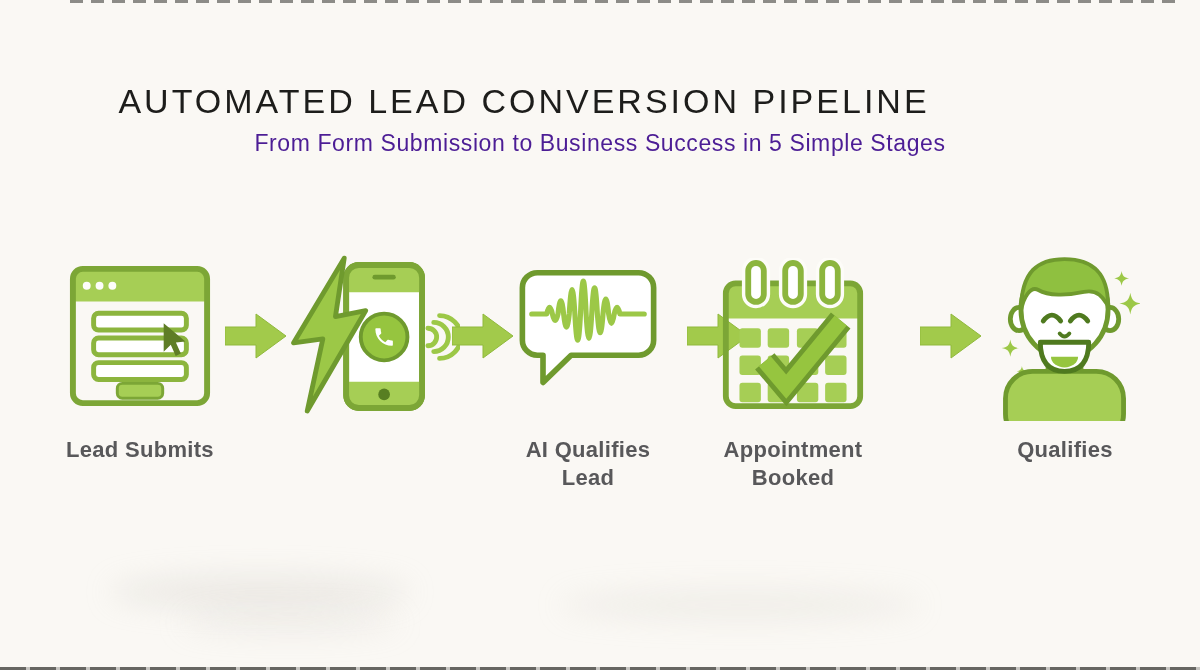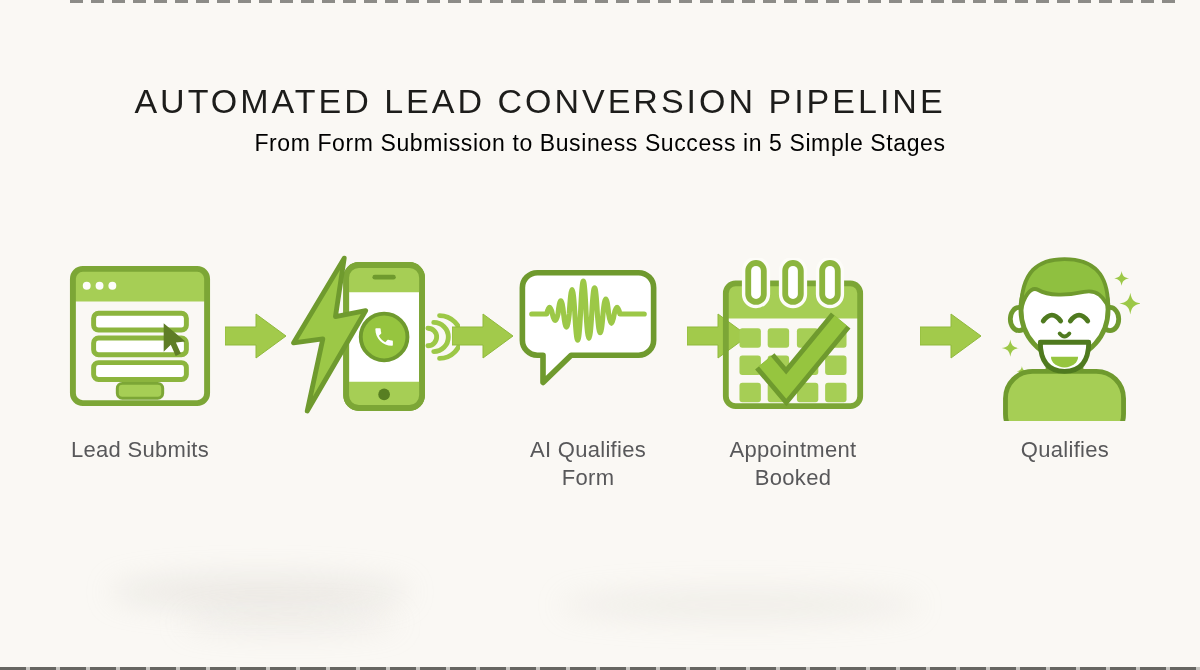--- a/index.html
+++ b/index.html
@@ -19,32 +19,32 @@
     background:repeating-linear-gradient(90deg, rgba(40,40,36,.7) 0 26px, rgba(40,40,36,.25) 26px 30px);
   }
   .smudge{position:absolute;border-radius:50%;filter:blur(14px);pointer-events:none;}
   .smudge1{left:110px;top:575px;width:300px;height:34px;background:rgba(205,202,194,.30);}
   .smudge2{left:560px;top:590px;width:360px;height:30px;background:rgba(208,205,197,.24);}
   .smudge3{left:180px;top:612px;width:220px;height:22px;background:rgba(205,202,194,.22);}
 
   .title{
     position:absolute;top:82px;left:0;width:1048px;
     text-align:center;color:#1d1d1b;
-    font-size:34px;font-weight:400;letter-spacing:3px;padding-left:16px;
+    font-size:34px;font-weight:400;letter-spacing:3px;
   }
   .subtitle{
     position:absolute;top:130px;left:0;width:1200px;
-    text-align:center;color:#000000;
+    text-align:center;color:#4c1d95;
     font-size:23px;font-weight:400;letter-spacing:.6px;
   }
 
   .stage{position:absolute;top:248px;width:200px;text-align:center;}
   .stage .icon-box{height:176px;display:flex;align-items:center;justify-content:center;}
   .stage .label{
-    margin-top:12px;color:#58585a;font-size:22px;line-height:28px;font-weight:400;
+    margin-top:12px;color:#58585a;font-size:22px;line-height:28px;font-weight:700;
     letter-spacing:.3px;
   }
   .s1{left:40px;}  .s2{left:270px;} .s3{left:488px;} .s4{left:693px;} .s5{left:965px;}
 
   .arrow{position:absolute;top:313px;width:62px;height:46px;}
   .a1{left:225px;} .a2{left:452px;} .a3{left:687px;} .a4{left:920px;}
 </style>
 </head>
 <body>
 
@@ -114,21 +114,21 @@
 
 <div class="stage s3">
   <div class="icon-box">
     <svg width="150" height="146" viewBox="0 0 160 155">
       <path d="M26,10 h108 a16,16 0 0 1 16,16 v56 a16,16 0 0 1 -16,16 h-72 l-30,29 v-29 h-6 a16,16 0 0 1 -16,-16 v-56 a16,16 0 0 1 16,-16 z" fill="#fff" stroke="#6f9a2e" stroke-width="6" stroke-linejoin="round"></path>
       <path d="M20,54 H36 Q39,40 42,54 Q45,68 48,54 Q51,26 54,54 Q57,82 60,54 Q63,2 66,54 Q69,110 72,54 Q75,-16 78,54 Q81,106 84,54 Q87,-2 90,54 Q93,94 96,54 Q99,22 102,54 Q105,74 108,54 Q111,40 114,54 H140" fill="none" stroke="#9cc847" stroke-width="5.5" stroke-linecap="round" stroke-linejoin="round"></path>
     </svg>
   </div>
   <div class="label">
     <div>AI Qualifies</div>
-    <div>Form</div>
+    <div>Lead</div>
   </div>
 </div>
 
 <div class="arrow a3">
   <svg width="62" height="46" viewBox="0 0 62 46">
     <polygon points="0,14 31,14 31,1 61,23 31,45 31,32 0,32" fill="#a2ca4b" stroke="#90b93c" stroke-width="1"></polygon>
   </svg>
 </div>
 
 <div class="stage s4">

